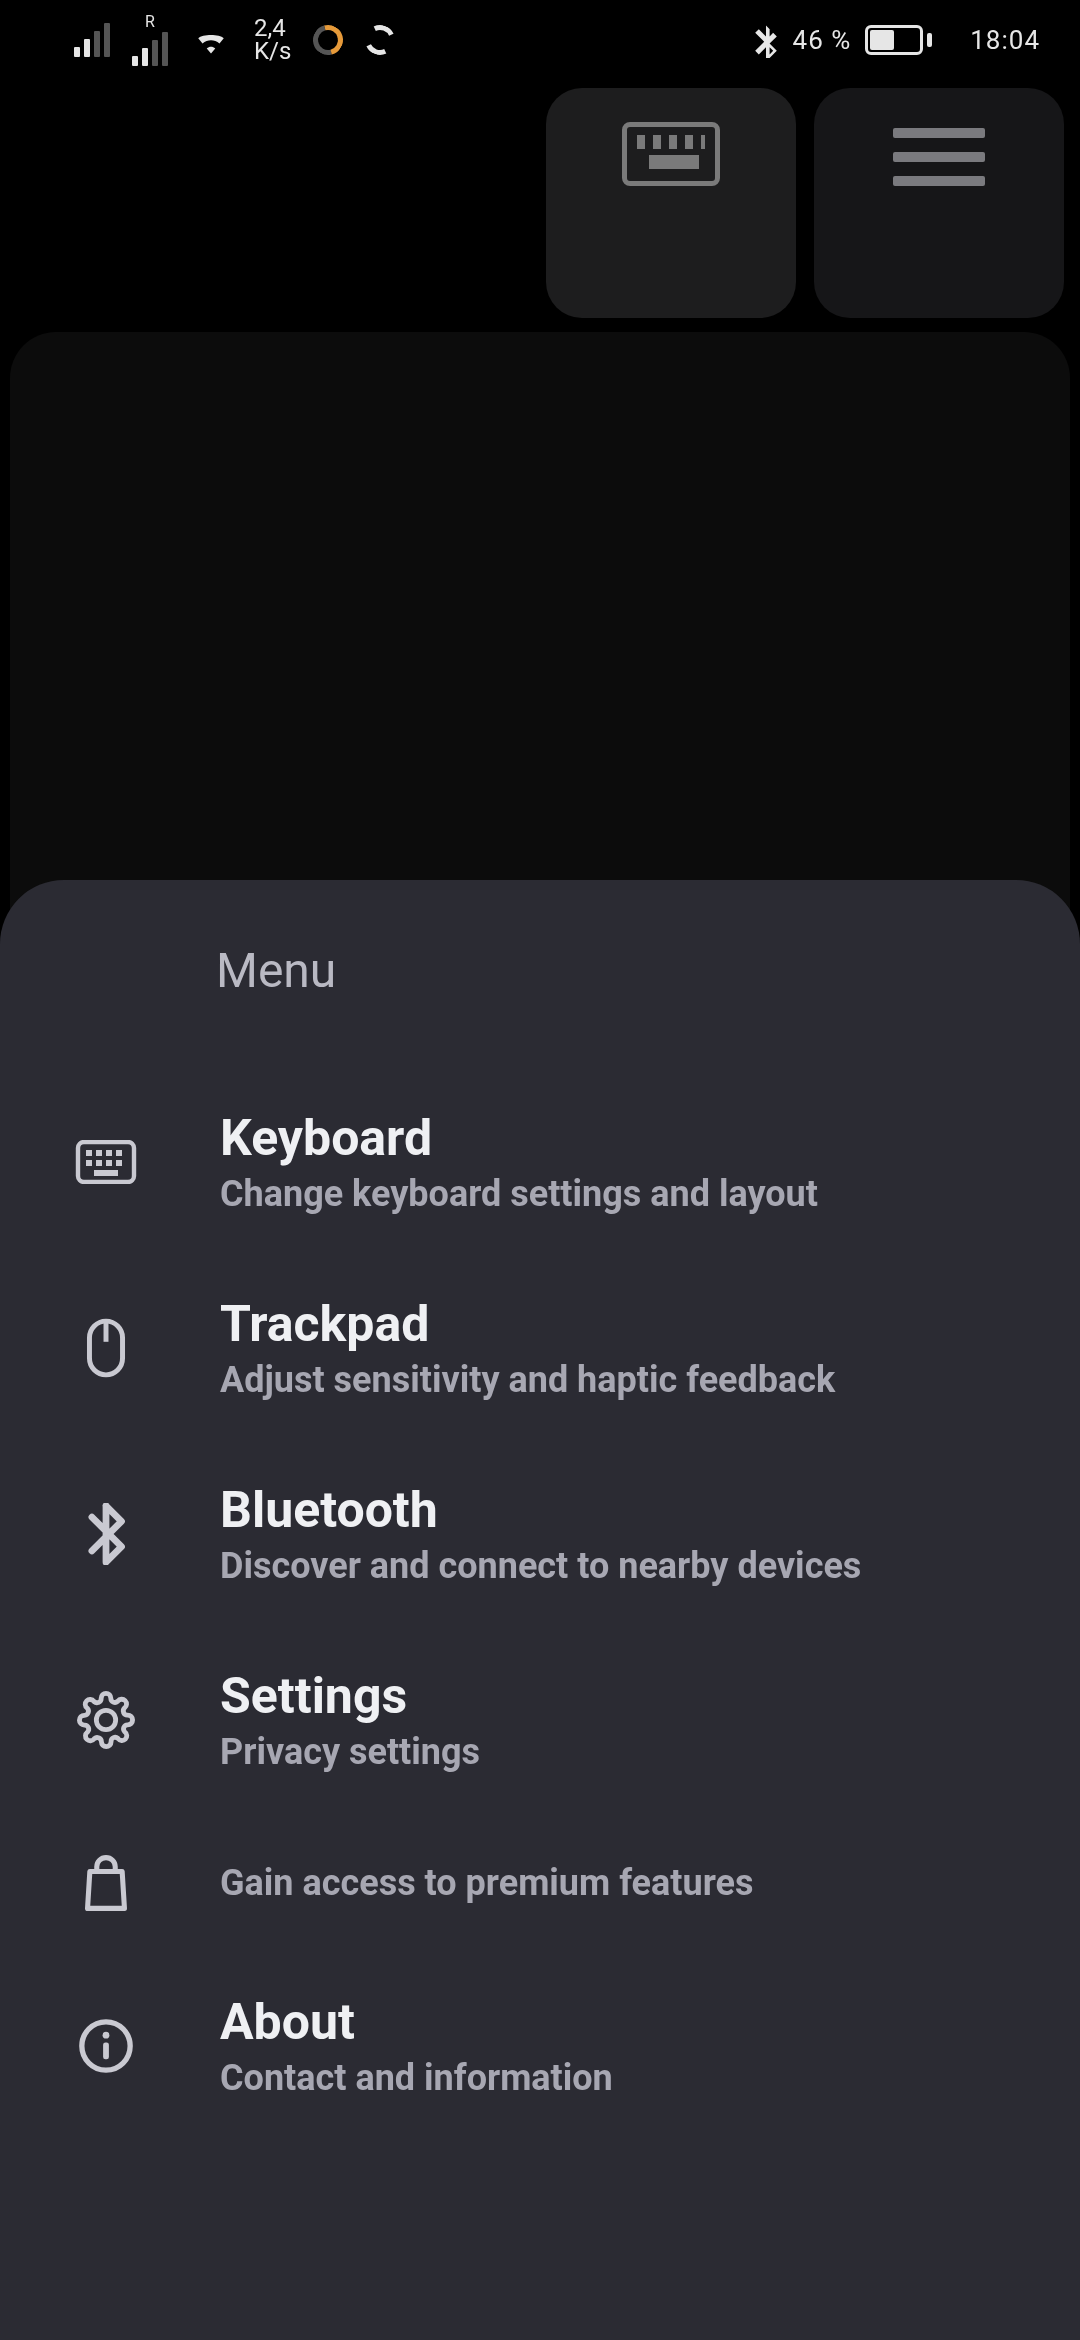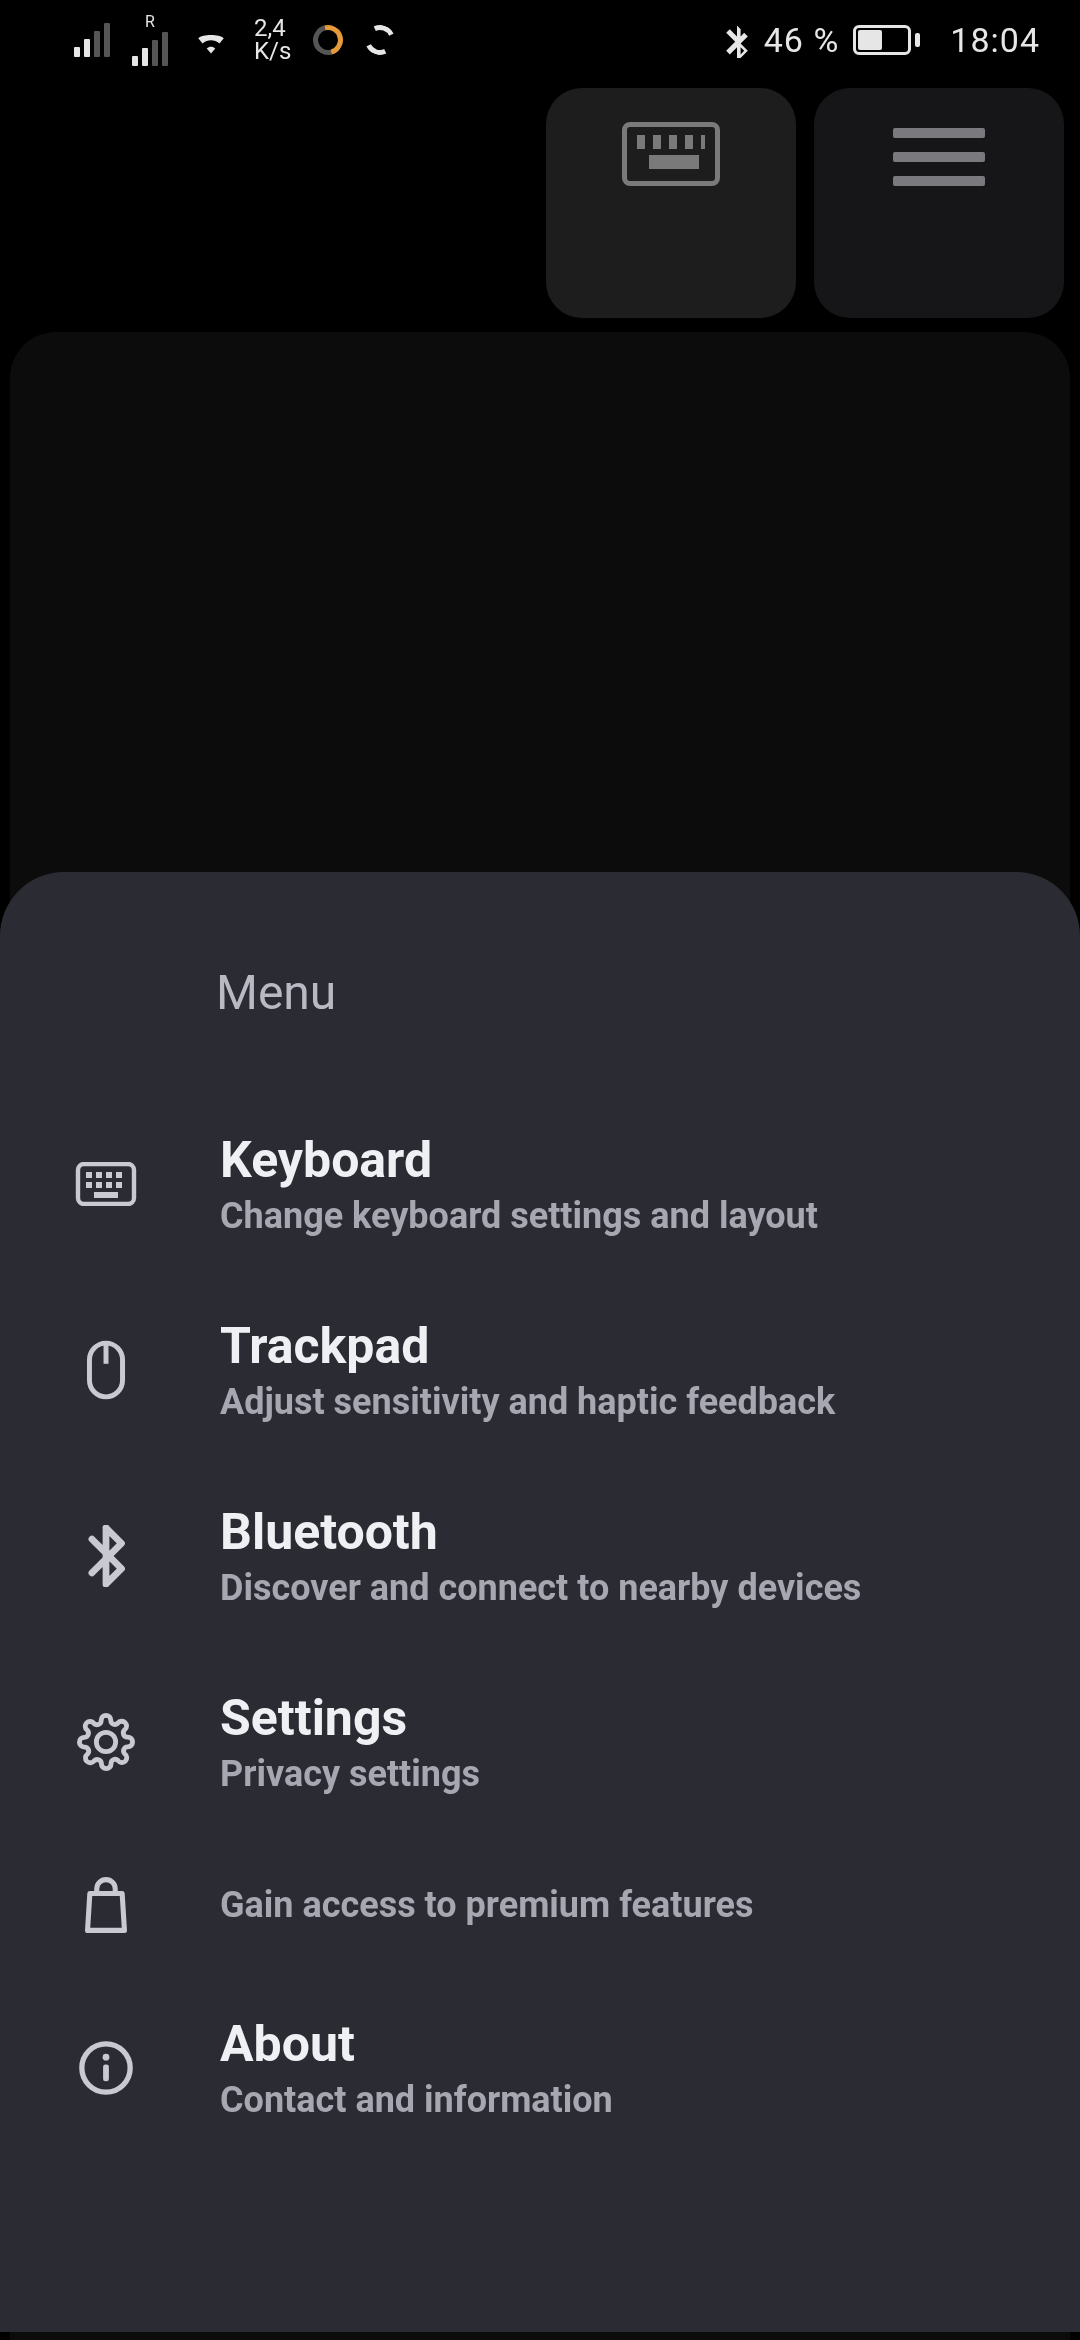--- a/index.html
+++ b/index.html
@@ -1,21 +1,21 @@
 <!DOCTYPE html>
 <html><head>
   <meta charset="utf-8">
   <style>
     * { margin:0; padding:0; box-sizing:border-box; font-family: -apple-system, Roboto, "Segoe UI", Arial, sans-serif; }
     body { width:1080px; height:2340px; background:#000; color:#e6e6ea; overflow:hidden; position:relative; }
 
     
     .statusbar { height:80px; width:100%; display:flex; align-items:center; justify-content:space-between; padding:0 40px 0 74px; font-size:30px; color:#e6e6e6; }
     .status-left { display:flex; align-items:center; gap:22px; }
-    .status-right { display:flex; align-items:center; gap:14px; font-size:34px; letter-spacing:1px; }
+    .status-right { display:flex; align-items:center; gap:14px; font-size:26px; letter-spacing:1px; }
     .sig-bars { display:flex; align-items:flex-end; gap:4px; height:34px; }
     .sig-bars span { width:6px; background:#e6e6e6; border-radius:1px; }
     .sig-bars span.dim { background:#555; }
     .sig-bars.b1 span:nth-child(1){height:10px}.sig-bars.b1 span:nth-child(2){height:18px}.sig-bars.b1 span:nth-child(3){height:26px}.sig-bars.b1 span:nth-child(4){height:34px}
     .netrate { display:flex; flex-direction:column; line-height:0.95; font-size:24px; }
     .circ-indicator { width:30px; height:30px; border-radius:50%; border:5px solid #555; border-top-color:#e69a3a; border-right-color:#e69a3a; transform:rotate(30deg); }
     .sync-icon { width:30px; height:30px; border-radius:50%; border:5px solid #e6e6e6; border-left-color:transparent; border-right-color:transparent; transform:rotate(20deg); }
     .batt { display:inline-flex; align-items:center; }
     .batt-body { width:58px; height:30px; border:3px solid #e6e6e6; border-radius:6px; position:relative; }
     .batt-fill { position:absolute; left:2px; top:2px; bottom:2px; width:46%; background:#e6e6e6; border-radius:2px; }
@@ -28,21 +28,21 @@
     .kbd-ic { width:98px; height:64px; border:5px solid #7a7a7a; border-radius:8px; position:relative; }
     .kbd-ic::before, .kbd-ic::after { content:""; position:absolute; left:10px; right:10px; height:14px; background:repeating-linear-gradient(90deg,#7a7a7a 0 8px,transparent 8px 16px);}
     .kbd-ic::before{ top:8px; } .kbd-ic::after{ top:28px; width:50px; left:22px; background:#7a7a7a;}
     .hamb { display:flex; flex-direction:column; gap:14px; margin-top:6px; }
     .hamb span { display:block; width:92px; height:10px; background:#7a7a7e; border-radius:2px; }
 
     
     .bg-panel { position:absolute; left:10px; right:10px; top:332px; bottom:0; background:#0c0c0c; border-radius:46px 46px 0 0; }
 
     
-    .sheet { position:absolute; left:0; right:0; bottom:8px; height:1460px; background:#2b2b33; border-radius:64px 64px 0 0; padding:92px 56px 0 56px; }
+    .sheet { position:absolute; left:0; right:0; bottom:0; height:1460px; background:#2b2b33; border-radius:64px 64px 0 0; padding:62px 56px 0 56px; }
     .sheet-title { color:#b9b9c3; font-size:48px; font-weight:400; margin-left:160px; margin-bottom:70px; }
     .menu-item { display:flex; align-items:center; gap:64px; padding:40px 0; }
     .mi-icon { width:100px; display:flex; justify-content:center; color:#c9c9d1; }
     .mi-texts { display:flex; flex-direction:column; gap:6px; }
     .mi-title { font-size:50px; font-weight:700; color:#eff0f3; }
     .mi-sub { font-size:36px; color:#a7a7b2; font-weight:700; }
 
     svg { display:block; }
   </style>
 </head>
@@ -79,21 +79,21 @@
     <svg width="26" height="36" viewBox="0 0 12 20">
         <path fill="#e6e6e6" d="M6 0v8L2 4 0 6l5 5-5 5 2 2 4-4v8l6-6-4-4 4-4-6-6zm2 4l2 2-2 2V4zm0 10l2 2-2 2v-4z"></path>
       </svg>
     <span>46 %</span>
     <span class="batt">
         <span class="batt-body">
           <span class="batt-fill"></span>
         </span>
         <span class="batt-tip"></span>
       </span>
-    <span style="margin-left:16px">18:04</span>
+    <span style="margin-left:24px">18:04</span>
   </div>
 </div>
 
 <div class="top-cards">
   <div class="card active">
     <div class="kbd-ic"></div>
   </div>
   <div class="card">
     <div class="hamb">
         <span></span>

